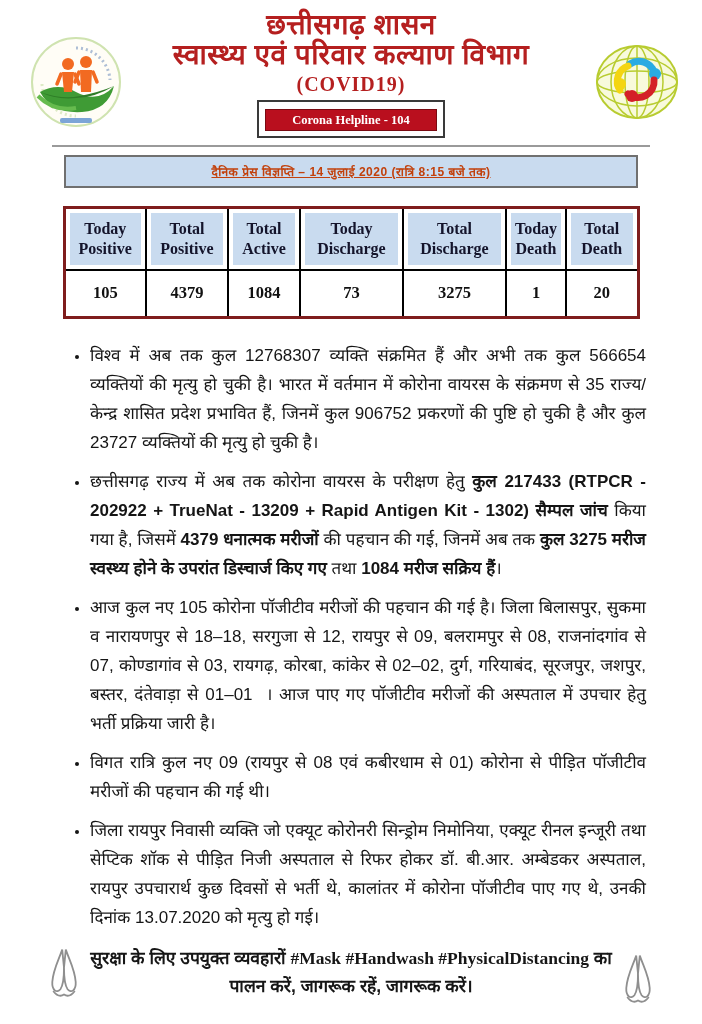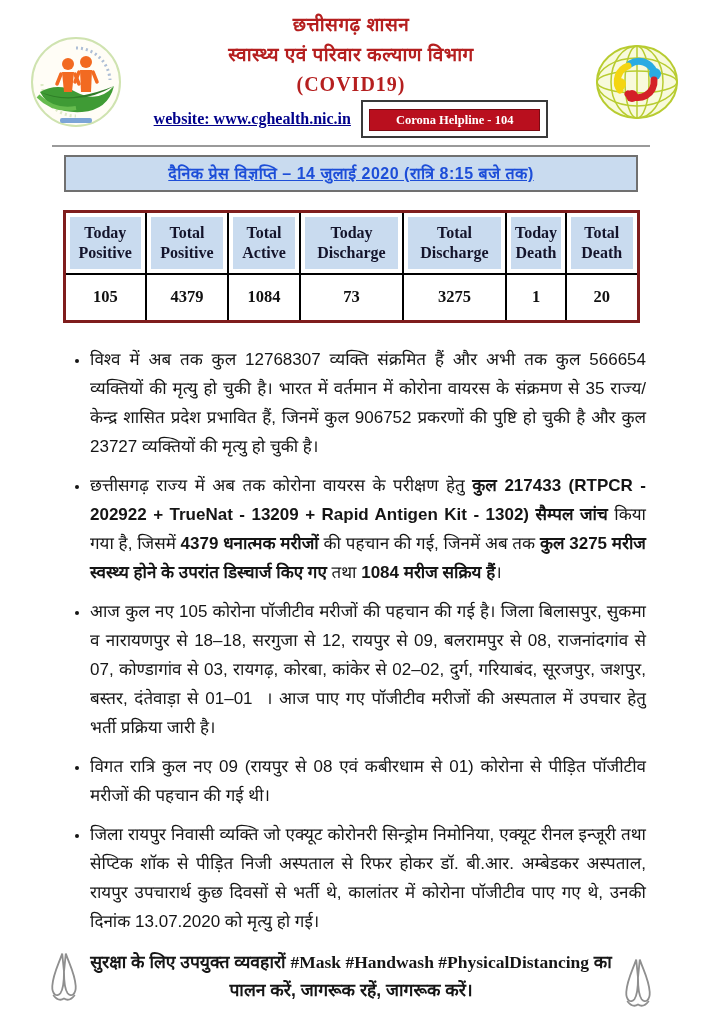--- a/index.html
+++ b/index.html
@@ -12,21 +12,21 @@
     background: #ffffff;
     overflow: hidden;
     color: #161616;
   }
   
   .hdr { position: relative; padding-top: 10px; text-align: center; }
   .hdr-titles { display: inline-block; }
   .hdr-line {
     color: #b51f1f;
     font-weight: 700;
-    font-size: 19px;
+    font-size: 28px;
     line-height: 30px;
     letter-spacing: 0.5px;
   }
   .hdr-line.covid {
     font-family: "Liberation Serif", "DejaVu Serif", serif;
     font-size: 20px; line-height: 28px; letter-spacing: 1px;
   }
   .logo { position: absolute; }
   .logo-left  { left: 28px;  top: 34px; width: 96px; height: 100px; }
   .logo-right { right: 20px; top: 40px; width: 90px; height: 84px; }
@@ -58,22 +58,22 @@
   }
   
   .banner {
     margin: 8px 64px 0 64px;
     background: #c9dbef;
     border: 2px solid #707070;
     text-align: center;
     padding: 5px 4px 6px 4px;
   }
   .banner span {
-    color: #1d4ed8;
-    font-weight: 700; font-size: 16px;
+    color: #c2410c;
+    font-weight: 700; font-size: 12px;
     text-decoration: underline;
     letter-spacing: 0.5px;
     white-space: nowrap;
   }
   
   table.stats {
     width: 574px;
     margin: 18px auto 0 auto;
     border-collapse: collapse;
     border: 3px solid #7f1d1d;
@@ -170,21 +170,20 @@
       <path d="M38,24 A16,16 0 0,1 62,32" fill="none" stroke="#29abe2" stroke-width="7" stroke-linecap="round"></path>
       <circle cx="63" cy="34" r="6" fill="#29abe2"></circle>
       <path d="M28,50 A16,16 0 0,1 36,26" fill="none" stroke="#f4d512" stroke-width="7" stroke-linecap="round"></path>
       <circle cx="28" cy="44" r="6" fill="#f4d512"></circle>
       <path d="M62,40 A16,16 0 0,1 36,54" fill="none" stroke="#d42027" stroke-width="7" stroke-linecap="round"></path>
       <circle cx="40" cy="56" r="6" fill="#d42027"></circle>
     </svg>
   </div>
 
   <div class="contact-row">
-    <span class="link-text">website: www.cghealth.nic.in</span>
     <span class="helpline-box">
       <span class="helpline-inner">Corona Helpline - 104</span>
     </span>
   </div>
 
   <hr class="rule">
 
   <div class="banner">
     <span>दैनिक प्रेस विज्ञप्ति – 14 जुलाई 2020 (रात्रि 8:15 बजे तक)</span>
   </div>

